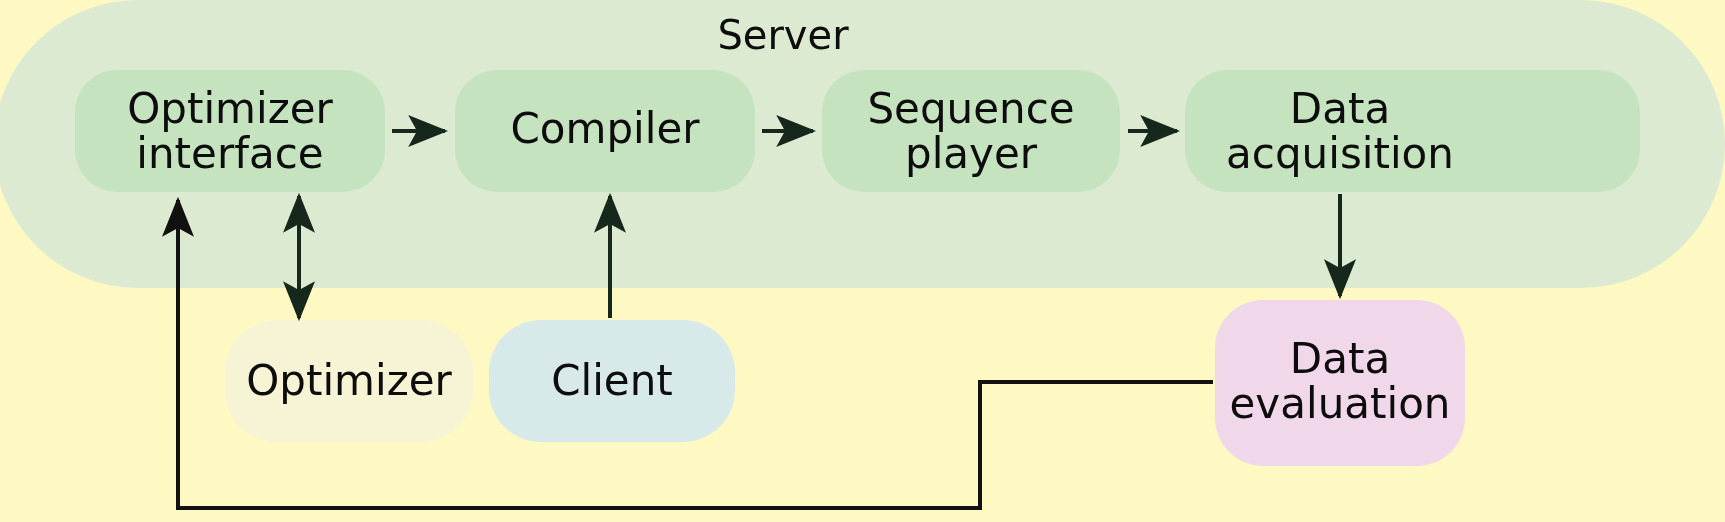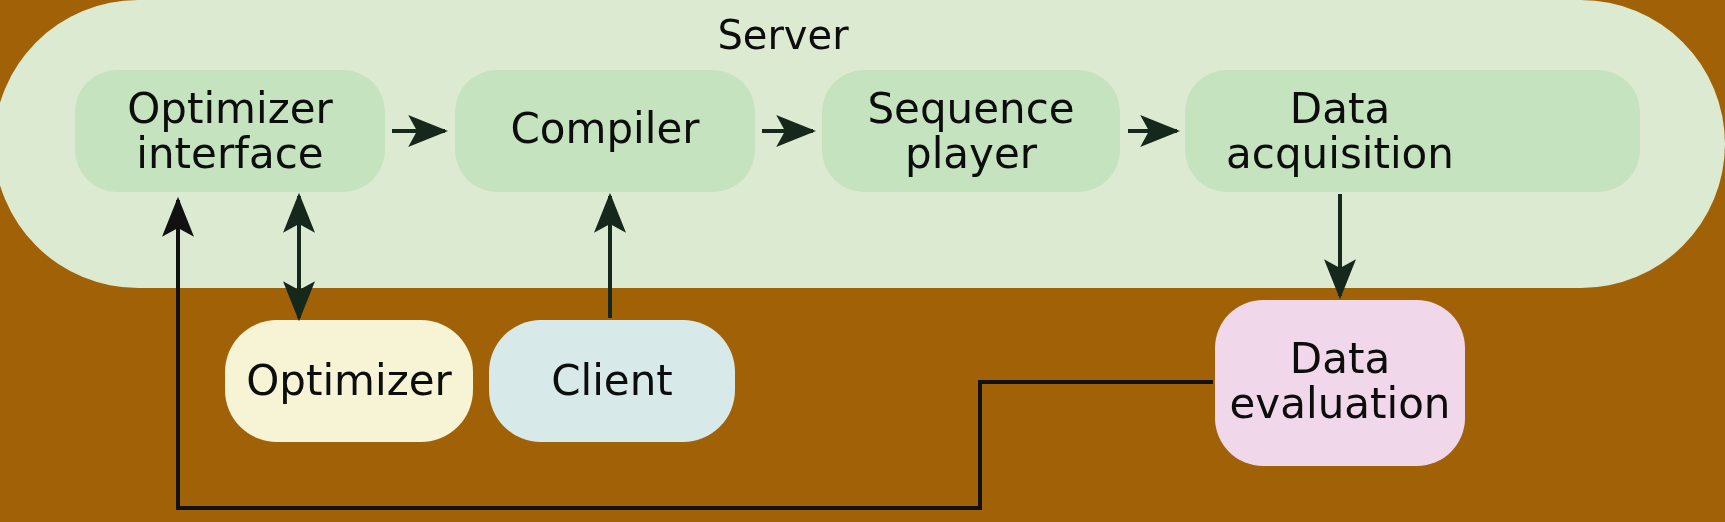--- a/index.html
+++ b/index.html
@@ -8,21 +8,21 @@
     padding: 0;
     background: #ffffff;
   }
   body {
     font-family: "DejaVu Sans", sans-serif;
   }
   #canvas {
     position: relative;
     width: 1725px;
     height: 522px;
-    background: #a16207;
+    background: #fef9c3;
     overflow: hidden;
     text-align: center;
   }
   #diagram-svg {
     position: absolute;
     left: 0;
     top: 0;
     width: 1725px;
     height: 522px;
   }

